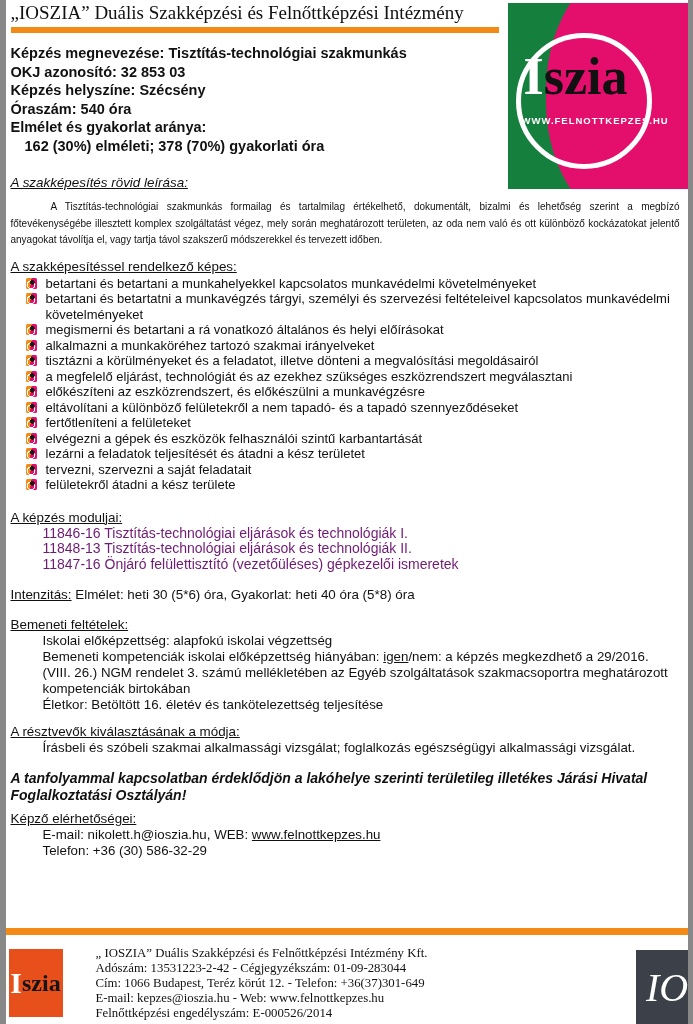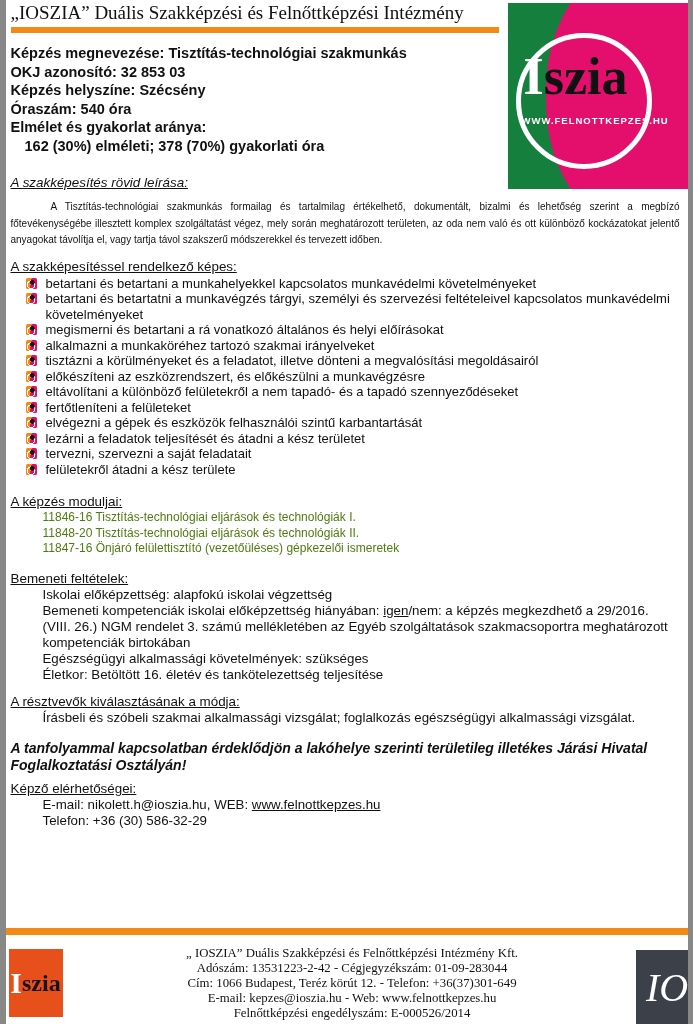--- a/index.html
+++ b/index.html
@@ -66,21 +66,21 @@
   .bullet-icon{
     flex:0 0 11px;width:11px;height:11px;margin:2px 9px 0 15px;border-radius:1.5px;
     background:
       radial-gradient(circle at 58% 40%, #181818 0 2.1px, rgba(0,0,0,0) 2.5px),
       radial-gradient(circle at 46% 62%, rgba(0,0,0,0) 0 3.1px, #ffffff 3.3px 4.2px, rgba(0,0,0,0) 4.5px),
       linear-gradient(100deg, #F28A15 44%, #E40E6D 44%);
   }
 
   .indent{padding-left:32px;}
   .plain-line{font-size:13.3px;line-height:16px;color:#111;}
-  .mod-line{font-size:12px;line-height:15.5px;color:#4d7c0f;}
+  .mod-line{font-size:14px;line-height:15.5px;color:#701a75;}
   .u{text-decoration:underline;}
 
   .intensity{margin-top:14px;font-size:13.4px;line-height:17px;color:#111;}
 
   .entry-block .plain-line{line-height:16px;}
 
   .notice{
     margin-top:14px;font-weight:bold;font-style:italic;
     font-size:14px;line-height:17px;color:#111;
   }
@@ -89,21 +89,21 @@
   .footer-bar{position:absolute;left:0;bottom:89px;width:693px;height:7px;background:#F28A15;}
   .footer{position:absolute;left:0;bottom:0;width:693px;height:84px;}
   .footer-logo-left{
     position:absolute;left:3px;top:9px;width:54px;height:68px;background:#E8501B;
     display:flex;align-items:center;justify-content:center;
     font-family:"Liberation Serif","DejaVu Serif",serif;font-weight:bold;
   }
   .footer-logo-left .fl-i{color:#ffffff;font-size:30px;}
   .footer-logo-left .fl-szia{color:#151515;font-size:24px;}
   .footer-info{
-    position:absolute;left:90px;right:90px;top:6px;text-align:center;
+    position:absolute;left:90px;right:90px;top:6px;
     font-family:"Liberation Serif","DejaVu Serif",serif;
     font-size:12.8px;line-height:15px;color:#111;
   }
   .footer-logo-right{
     position:absolute;right:0px;top:10px;width:63px;height:74px;background:#3C4049;
     display:flex;align-items:center;justify-content:center;
     font-family:"Liberation Serif","DejaVu Serif",serif;
     color:#ffffff;font-size:40px;font-style:italic;
   }
   a.doc-link{color:#111;}
@@ -153,20 +153,24 @@
       <div class="skill-item">
           <span class="bullet-icon"></span>
           <span>alkalmazni a munkaköréhez tartozó szakmai irányelveket</span>
         </div>
       <div class="skill-item">
           <span class="bullet-icon"></span>
           <span>tisztázni a körülményeket és a feladatot, illetve dönteni a megvalósítási megoldásairól</span>
         </div>
       <div class="skill-item">
           <span class="bullet-icon"></span>
+          <span>a megfelelő eljárást, technológiát és az ezekhez szükséges eszközrendszert megválasztani</span>
+        </div>
+      <div class="skill-item">
+          <span class="bullet-icon"></span>
           <span>előkészíteni az eszközrendszert, és előkészülni a munkavégzésre</span>
         </div>
       <div class="skill-item">
           <span class="bullet-icon"></span>
           <span>eltávolítani a különböző felületekről a nem tapadó- és a tapadó szennyeződéseket</span>
         </div>
       <div class="skill-item">
           <span class="bullet-icon"></span>
           <span>fertőtleníteni a felületeket</span>
         </div>
@@ -184,30 +188,30 @@
         </div>
       <div class="skill-item">
           <span class="bullet-icon"></span>
           <span>felületekről átadni a kész területe</span>
         </div>
     </div>
 
     <div class="sec-h mt16">A képzés moduljai:</div>
     <div>
       <div class="mod-line indent">11846-16 Tisztítás-technológiai eljárások és technológiák I.</div>
-      <div class="mod-line indent">11848-20 Tisztítás-technológiai eljárások és technológiák II.</div>
+      <div class="mod-line indent">11848-13 Tisztítás-technológiai eljárások és technológiák II.</div>
       <div class="mod-line indent">11847-16 Önjáró felülettisztító (vezetőüléses) gépkezelői ismeretek</div>
     </div>
 
+    <div class="intensity"><span class="u">Intenzitás:</span><span> Elmélet: heti 30 (5*6) óra, Gyakorlat: heti 40 óra (5*8) óra</span></div>
 
     <div class="entry-block">
       <div class="sec-h mt13">Bemeneti feltételek:</div>
       <div class="plain-line indent">Iskolai előképzettség: alapfokú iskolai végzettség</div>
       <div class="plain-line indent"><span>Bemeneti kompetenciák iskolai előképzettség hiányában: </span><span class="u">igen</span><span>/nem: a képzés megkezdhető a 29/2016. (VIII. 26.) NGM rendelet 3. számú mellékletében az Egyéb szolgáltatások szakmacsoportra meghatározott kompetenciák birtokában</span></div>
-      <div class="plain-line indent">Egészségügyi alkalmassági követelmények: szükséges</div>
       <div class="plain-line indent">Életkor: Betöltött 16. életév és tankötelezettség teljesítése</div>
     </div>
 
     <div class="sec-h mt10">A résztvevők kiválasztásának a módja:</div>
     <div class="plain-line indent">Írásbeli és szóbeli szakmai alkalmassági vizsgálat; foglalkozás egészségügyi alkalmassági vizsgálat.</div>
 
     <div class="notice">A tanfolyammal kapcsolatban érdeklődjön a lakóhelye szerinti területileg illetékes Járási Hivatal Foglalkoztatási Osztályán!</div>
 
     <div class="sec-h mt6">Képző elérhetőségei:</div>
     <div class="plain-line indent"><span>E-mail: nikolett.h@ioszia.hu, WEB: </span><a href="#" class="doc-link u">www.felnottkepzes.hu</a></div>

